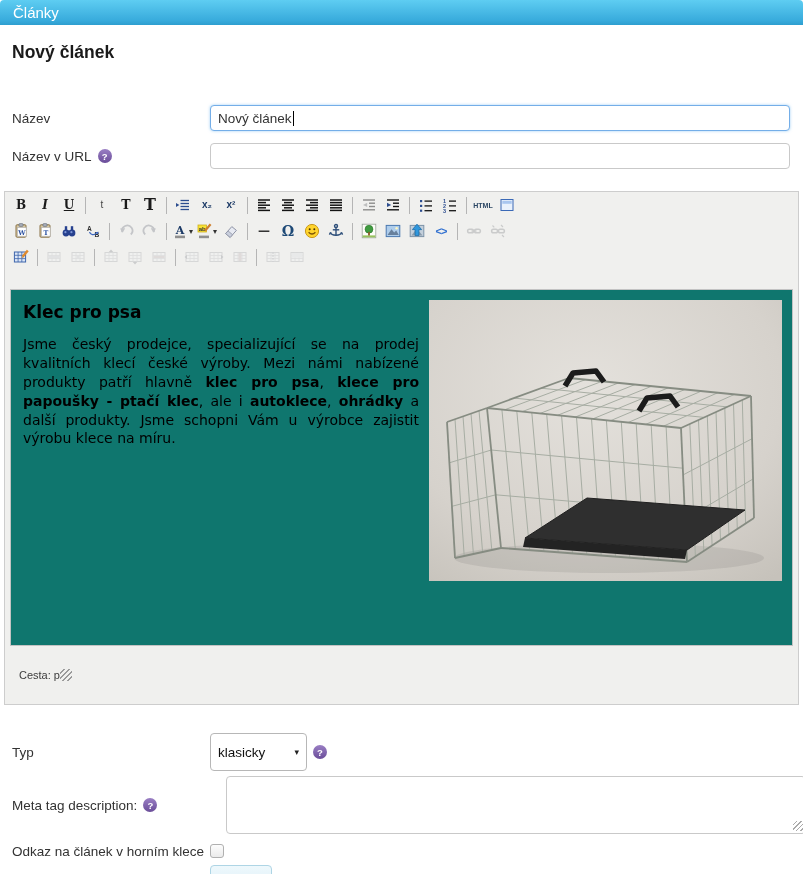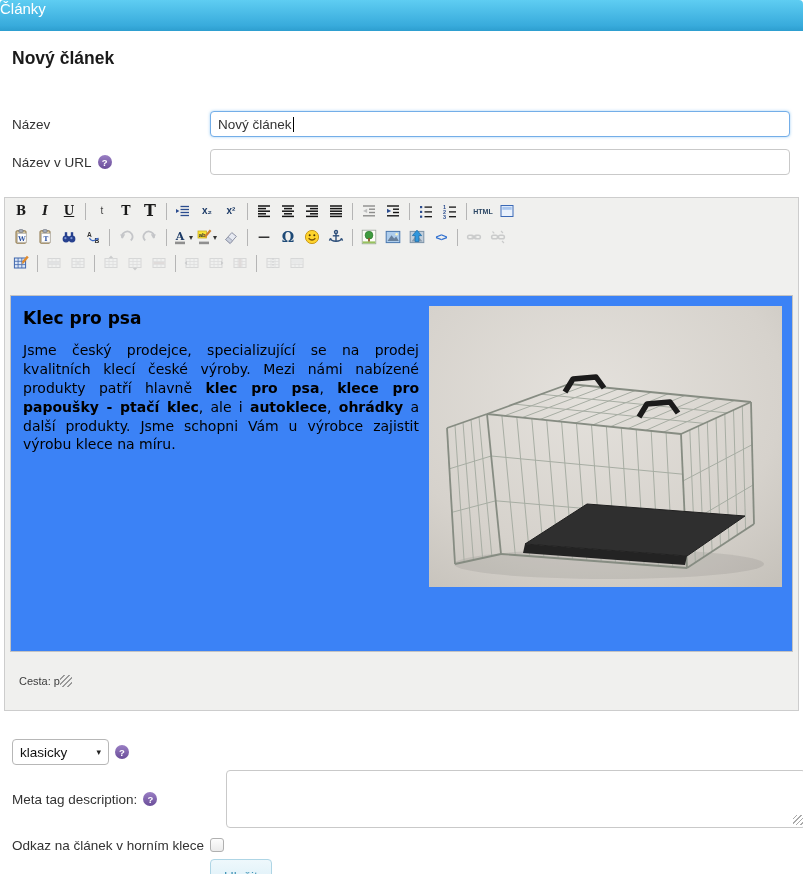--- a/index.html
+++ b/index.html
@@ -1,22 +1,22 @@
 <!DOCTYPE html>
 <html><head>
 <meta charset="utf-8">
 <style>
   * { box-sizing: border-box; }
   html,body { margin:0; padding:0; background:#fff; }
   body { width:803px; font-family:"Liberation Sans", sans-serif; color:#333; }
 
   
-  .topbar { height:31px; border-radius:4px 4px 0 0;
+  .topbar { height:25px; border-radius:4px 4px 0 0;
     background:linear-gradient(#5ecdf2, #38abdc 82%, #2d9ecf);
-    display:flex; }
+    display:flex; align-items:center; padding-left:13px; }
   .topbar span { color:#fff; font-size:15px; }
 
   h1.page-title { font-size:17.5px; font-weight:bold; color:#1a1a1a; margin:17px 0 0 12px; height:20px; }
 
   
   .frow { display:flex; align-items:center; margin-left:12px; }
   .frow .lbl { width:198px; font-size:13.5px; color:#333; flex:0 0 auto; display:flex; align-items:center; }
   .row-nazev { margin-top:43px; }
   .row-url { margin-top:12px; }
 
@@ -44,33 +44,33 @@
   .g-u { font-weight:bold; font-size:12px; text-decoration:underline; }
   .g-tsm { font-size:10px; color:#444; font-family:"Liberation Sans",sans-serif; }
   .g-tmd { font-weight:bold; font-size:12.5px; }
   .g-tlg { font-weight:bold; font-size:16px; }
   .g-sub,.g-sup { font-weight:bold; font-size:10px; color:#1c3a66; font-family:"Liberation Sans",sans-serif; }
   .g-hr { font-weight:bold; color:#333; font-size:12px; }
   .g-omega { font-weight:bold; font-size:14px; color:#1d4976; }
   .g-html { font-size:7px; font-weight:bold; color:#2b4663; font-family:"Liberation Sans",sans-serif; }
   .g-code { font-weight:bold; color:#2f6fd0; font-size:11px; letter-spacing:-1px; font-family:"Liberation Sans",sans-serif; }
 
-  .canvas { margin:19px 5px 0 5px; height:357px; background:#3b82f6; border:1px solid #c3c3c3;
+  .canvas { margin:19px 5px 0 5px; height:357px; background:#0f766e; border:1px solid #c3c3c3;
     padding:8px; overflow:hidden; font-family:"DejaVu Sans", sans-serif; }
   .cage { float:right; margin:2px 2px 8px 10px; width:353px; height:281px; }
   .canvas h2 { font-size:17px; font-weight:bold; margin:4px 0 13px 4px; color:#000; font-family:"DejaVu Sans",sans-serif; }
   .canvas p { margin:0 0 0 4px; font-size:14px; line-height:1.35; text-align:justify; color:#000; }
 
   .statusbar { height:58px; display:flex; align-items:center; justify-content:flex-start;
     padding:0 8px 0 14px; font-size:11px; color:#3c3c3c; }
   .grip { width:12px; height:12px;
     background:repeating-linear-gradient(135deg, transparent 0 2.4px, #9a9a9a 2.4px 3.6px); }
 
   .row-typ { margin-top:28px; }
-  .select { width:97px; height:26px; border:1px solid #b7b7b7; border-radius:4px; background:#fff;
+  .select { width:97px; height:38px; border:1px solid #b7b7b7; border-radius:4px; background:#fff;
     display:flex; align-items:center; justify-content:space-between; padding:0 7px; font-size:13.5px; color:#111; }
   .select .arrow { font-size:9px; color:#222; }
 
   .row-meta { margin-top:5px;gap:16px; }
   .ta-wrap { position:relative; }
   .textarea { width:580px; height:58px; border:1px solid #c9c9c9; border-radius:4px; background:#fff; }
   .ta-grip { position:absolute; right:3px; bottom:3px; width:10px; height:10px;
     background:repeating-linear-gradient(135deg, transparent 0 2.2px, #aaa 2.2px 3.2px); }
 
   .row-chk { margin-top:9px; height:16px; }
@@ -576,20 +576,21 @@
     <p id="paragraph"><span>Jsme český prodejce, specializující se na prodej kvalitních klecí české výroby. Mezi námi nabízené produkty patří hlavně </span><b>klec pro psa</b><span>, </span><b>klece pro papoušky - ptačí klec</b><span>, ale i </span><b>autoklece</b><span>, </span><b>ohrádky</b><span> a další produkty. Jsme schopni Vám u výrobce zajistit výrobu klece na míru.</span></p>
   </div>
 
   <div class="statusbar">
     <span>Cesta: p</span>
     <span class="grip"></span>
   </div>
 </div>
 
 <div class="frow row-typ">
+  <span class="lbl">Typ</span>
   <div class="select">
     <span>klasicky</span>
     <span class="arrow">▾</span>
   </div>
   <span class="help">?</span>
 </div>
 
 <div class="frow row-meta">
   <span class="lbl">
     <span>Meta tag description:</span>

